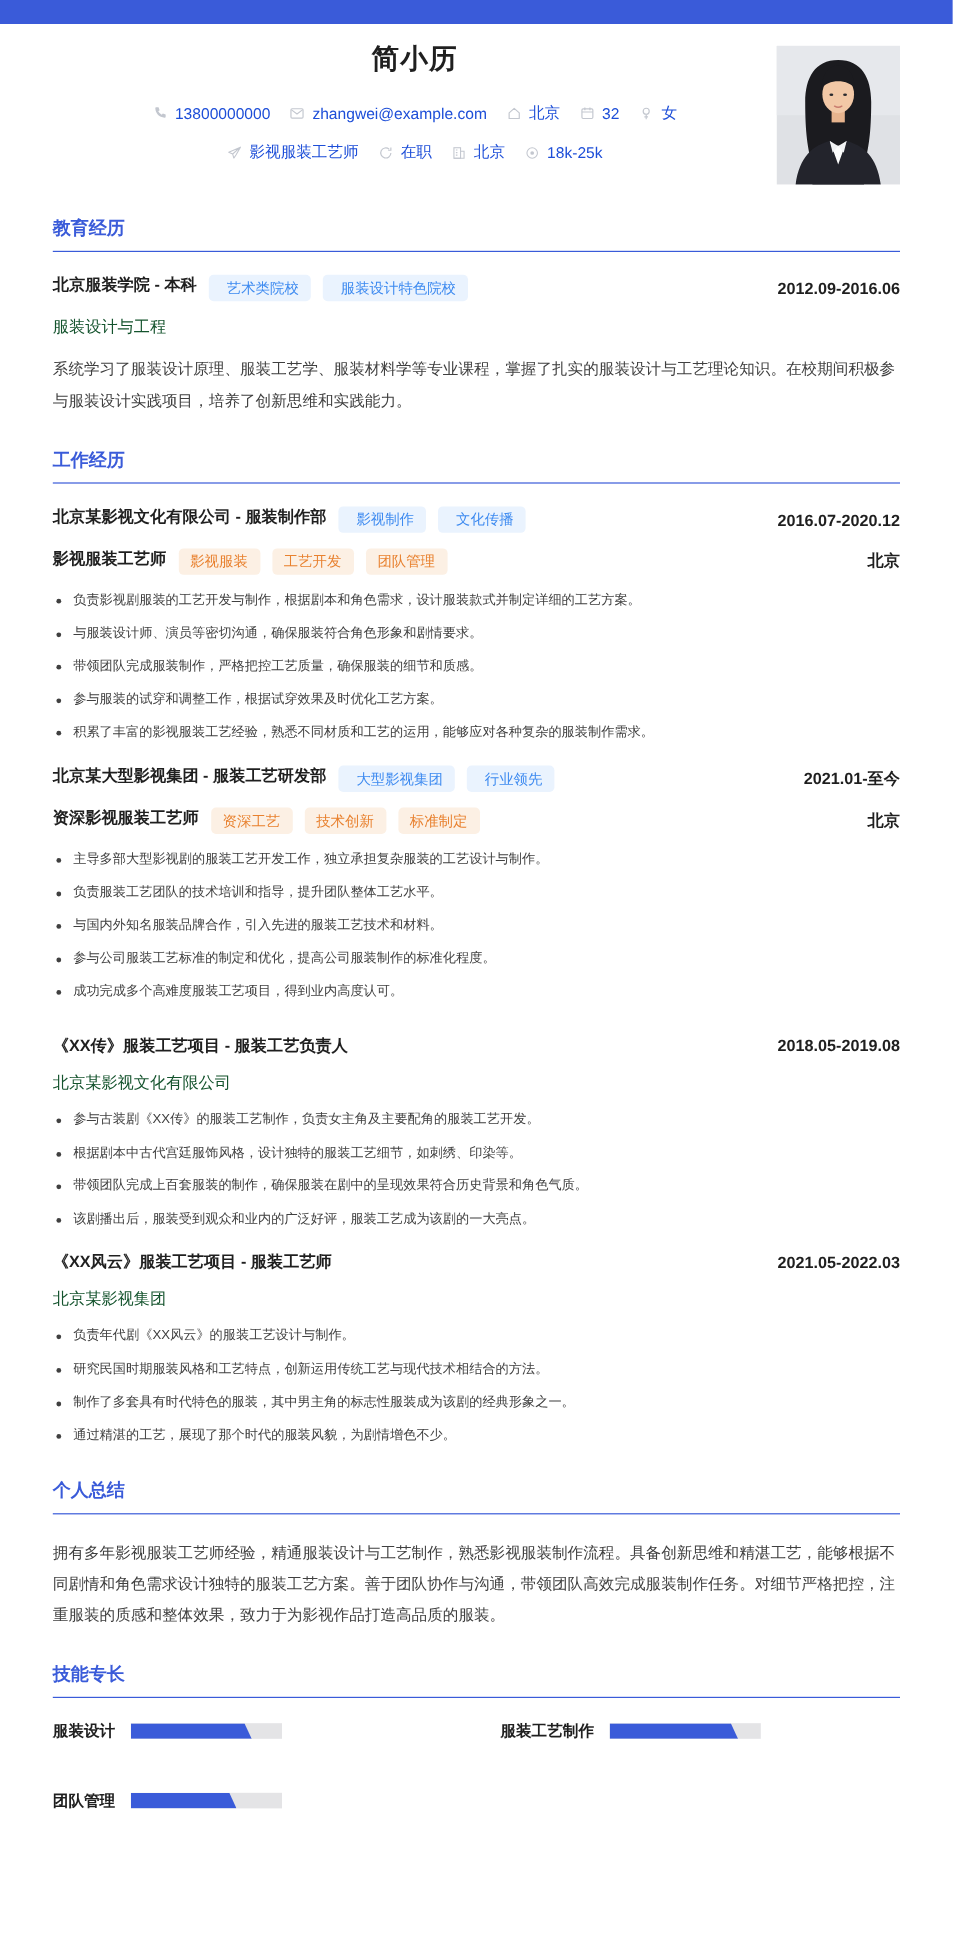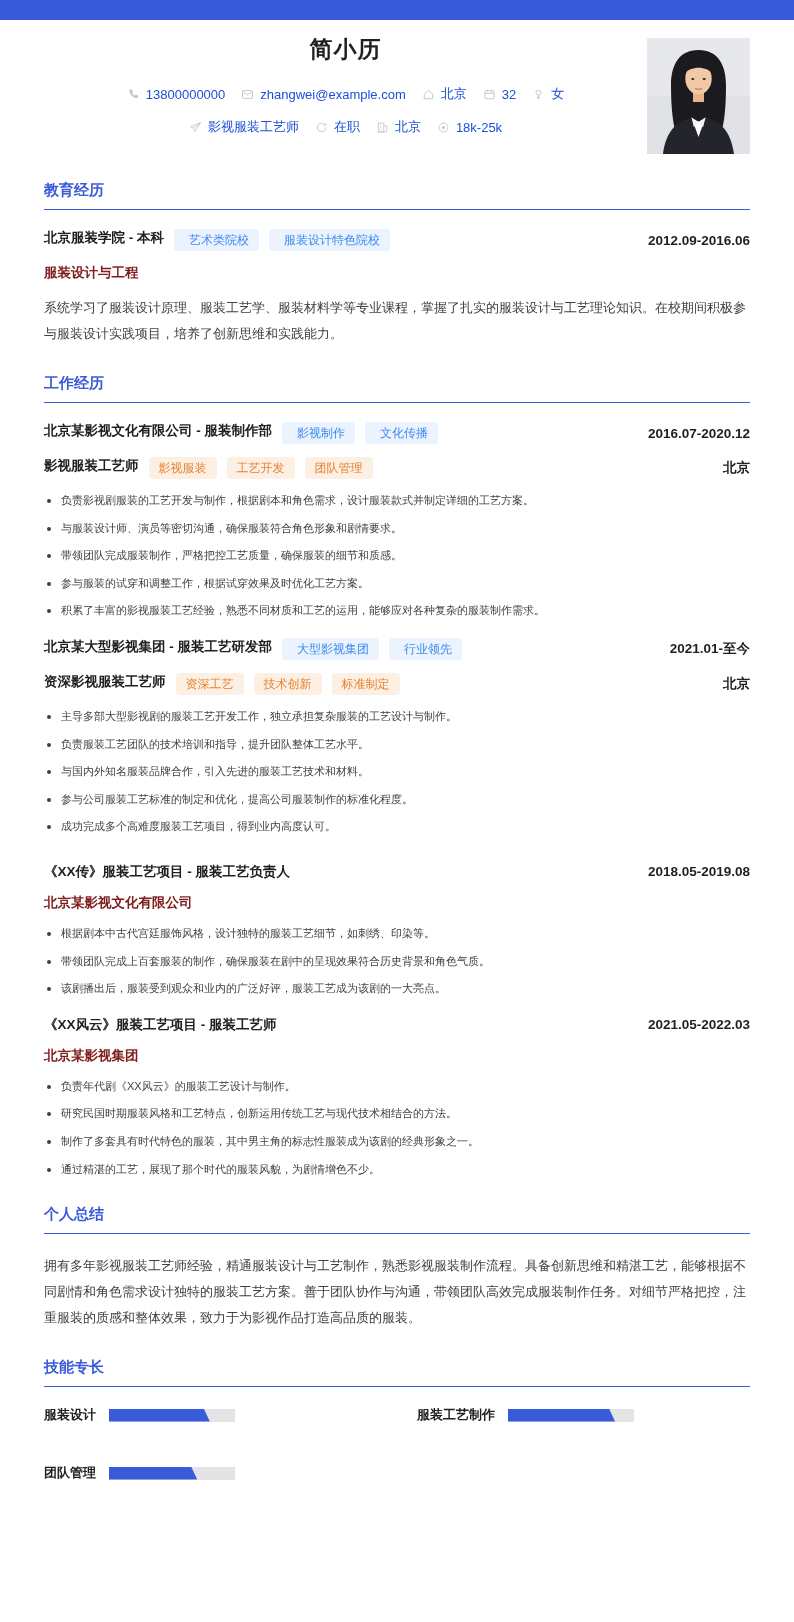--- a/index.html
+++ b/index.html
@@ -34,21 +34,21 @@
     padding-bottom:9px; border-bottom:1.5px solid var(--accent); margin-bottom:19px;
   }
   .entry{margin-bottom:18px;}
   .entry-head{display:flex; justify-content:space-between; align-items:center; margin-bottom:13px;}
   .entry-left{display:flex; gap:10px; flex-wrap:wrap;}
   .entry-title{font-weight:700; font-size:13.5px; color:#1f1f1f;}
   .entry-right{font-weight:700; font-size:13.5px; color:#1f1f1f; white-space:nowrap;margin-left:40px;}
   .tag{font-size:12px; line-height:1; padding:5px 10px; border-radius:4px; display:inline-block;}
   .tag.blue{color:var(--tag-blue-text); background:var(--tag-blue-bg);padding-left:15px;}
   .tag.orange{color:var(--tag-orange-text); background:var(--tag-orange-bg);}
-  .subline{font-weight:700; font-size:13.5px; color:#7f1d1d; margin-bottom:13px;}
+  .subline{font-weight:400; font-size:13.5px; color:#14532d; margin-bottom:13px;}
   .para{font-size:13px; color:#404040; line-height:2.0;}
   ul.bullets{list-style:none; margin-top:2px;}
   ul.bullets li{
     position:relative; padding-left:17px; font-size:11px; color:#404040;
     line-height:1.6; margin-bottom:10px;
   }
   ul.bullets li::before{
     content:""; position:absolute; left:3px; top:7px;
     width:4px; height:4px; border-radius:50%; background:#404040;
   }
@@ -283,20 +283,21 @@
 
 <div class="section">
 
   <div class="entry">
     <div class="entry-head">
       <span class="entry-title">《XX传》服装工艺项目 - 服装工艺负责人</span>
       <span class="entry-right">2018.05-2019.08</span>
     </div>
     <div class="subline">北京某影视文化有限公司</div>
     <ul class="bullets">
+      <li>参与古装剧《XX传》的服装工艺制作，负责女主角及主要配角的服装工艺开发。</li>
       <li>根据剧本中古代宫廷服饰风格，设计独特的服装工艺细节，如刺绣、印染等。</li>
       <li>带领团队完成上百套服装的制作，确保服装在剧中的呈现效果符合历史背景和角色气质。</li>
       <li>该剧播出后，服装受到观众和业内的广泛好评，服装工艺成为该剧的一大亮点。</li>
     </ul>
   </div>
 
   <div class="entry">
     <div class="entry-head">
       <span class="entry-title">《XX风云》服装工艺项目 - 服装工艺师</span>
       <span class="entry-right">2021.05-2022.03</span>

